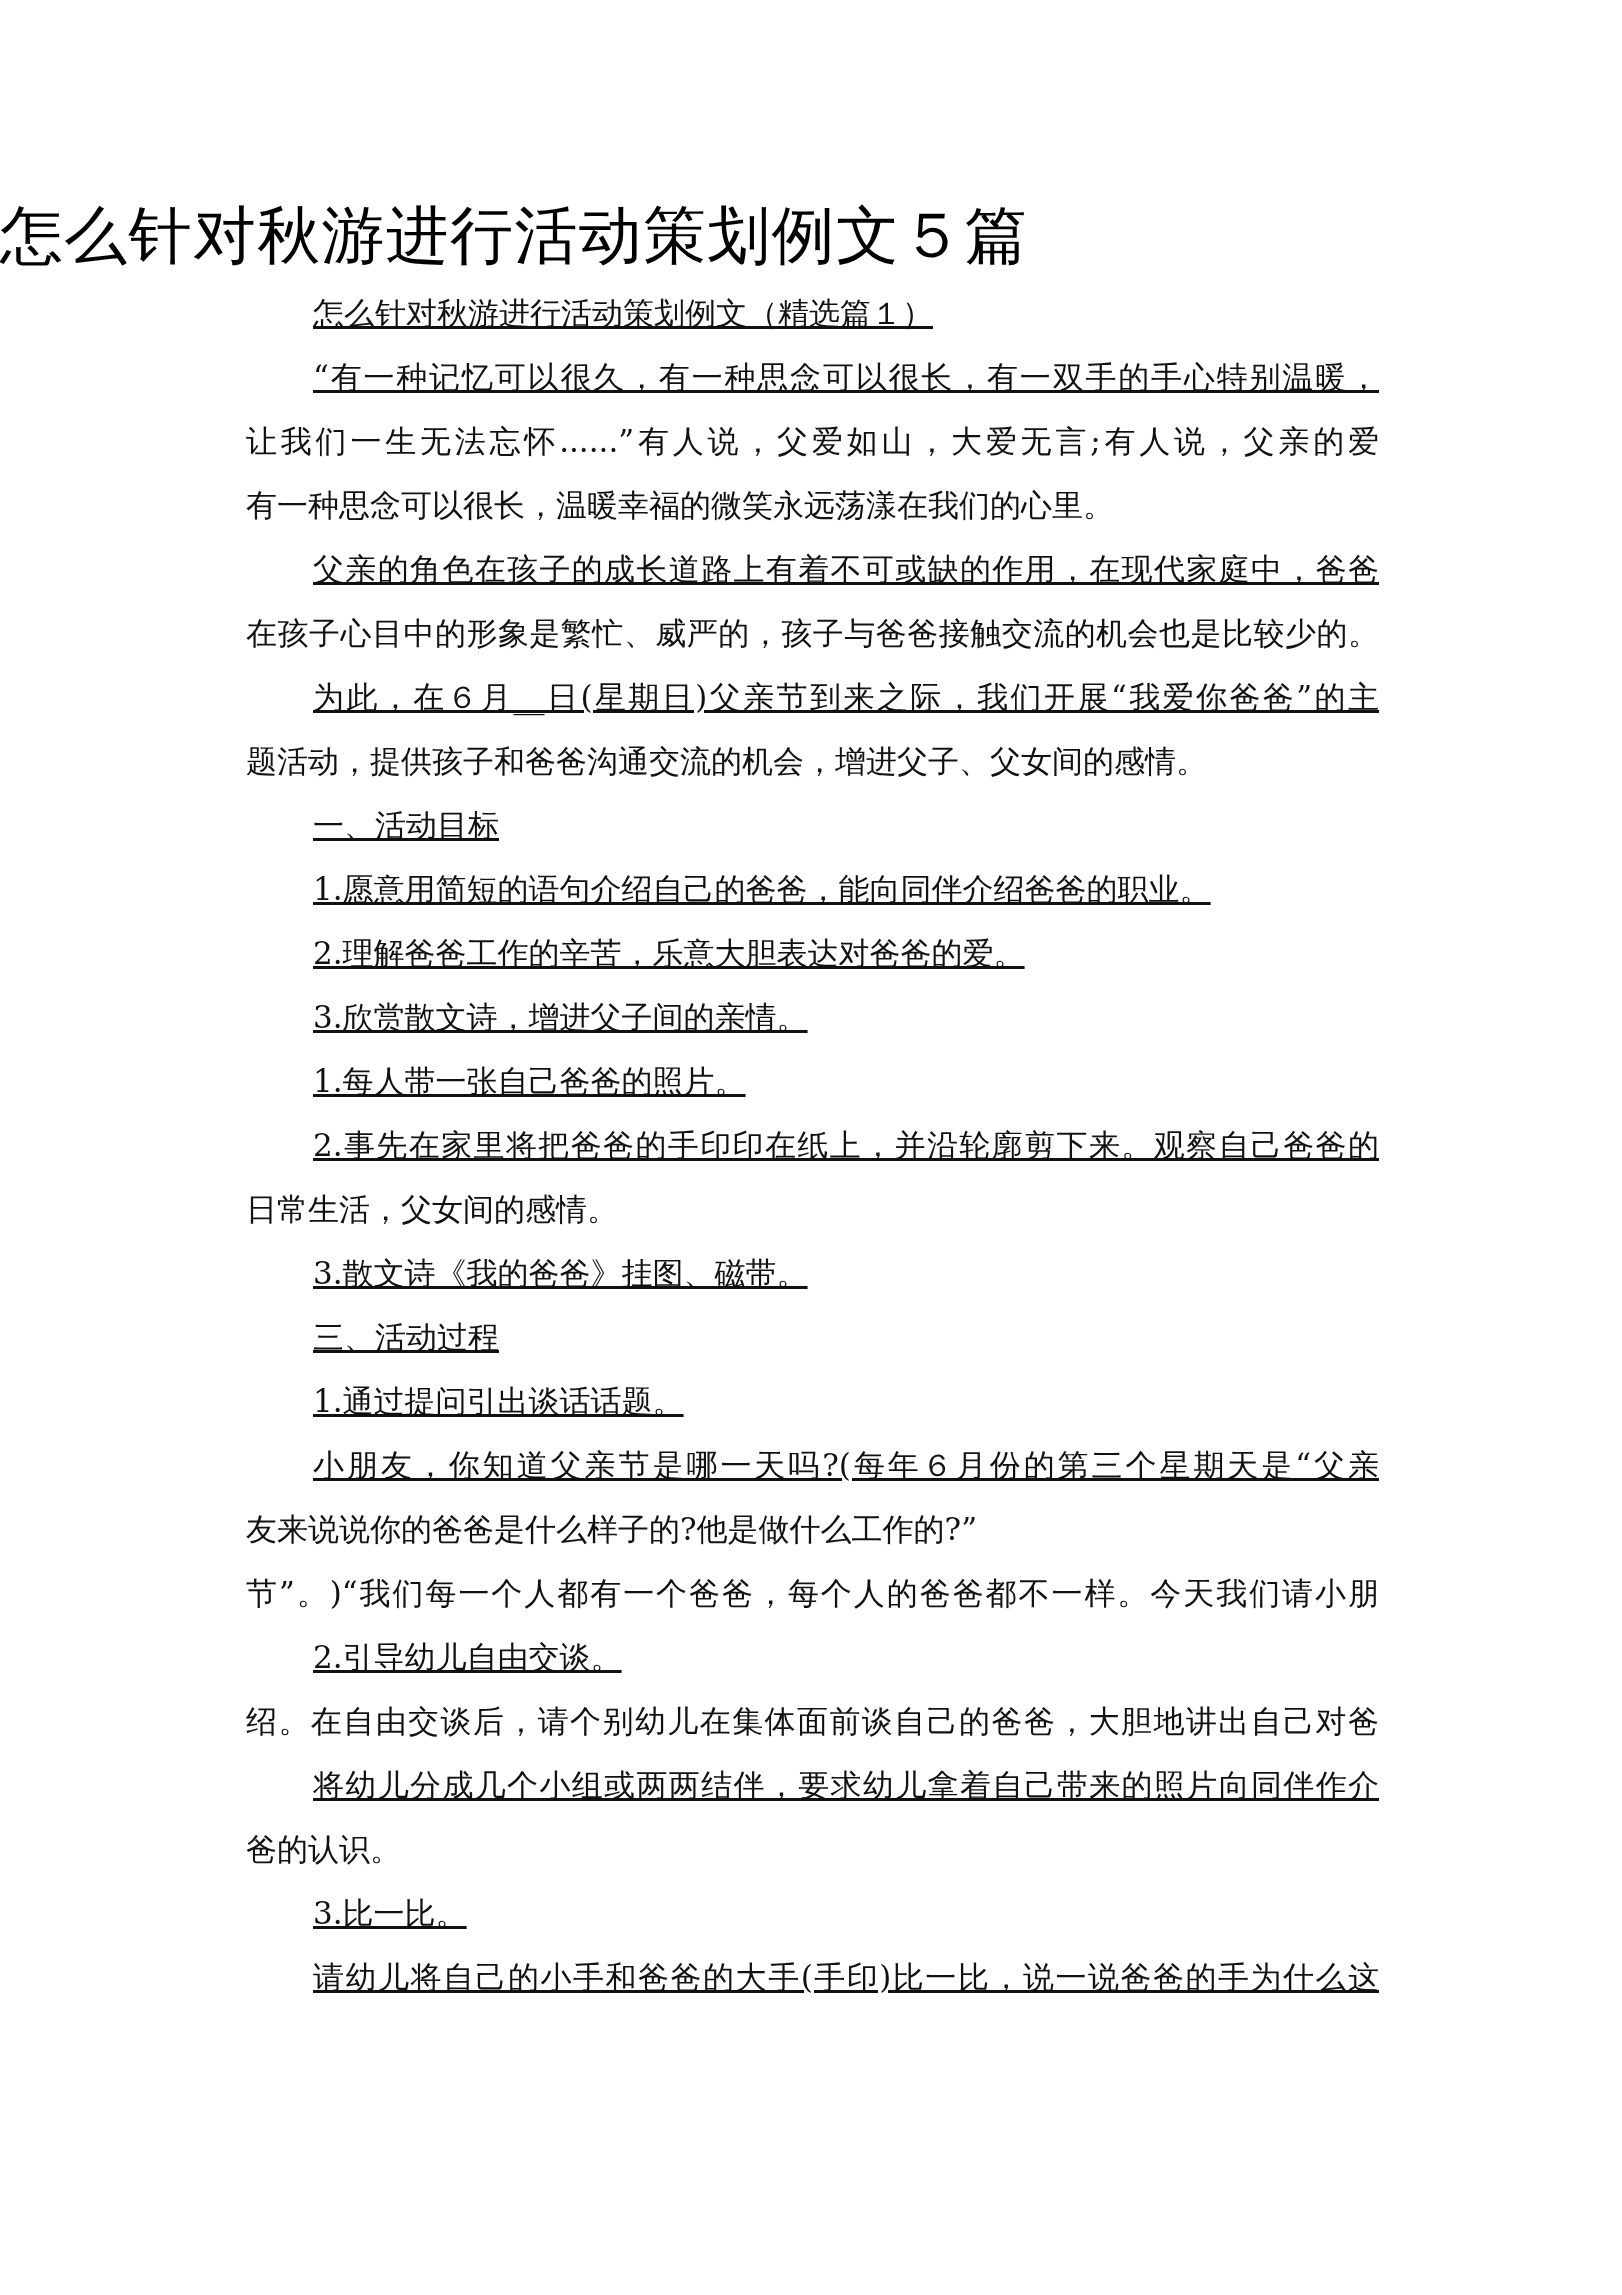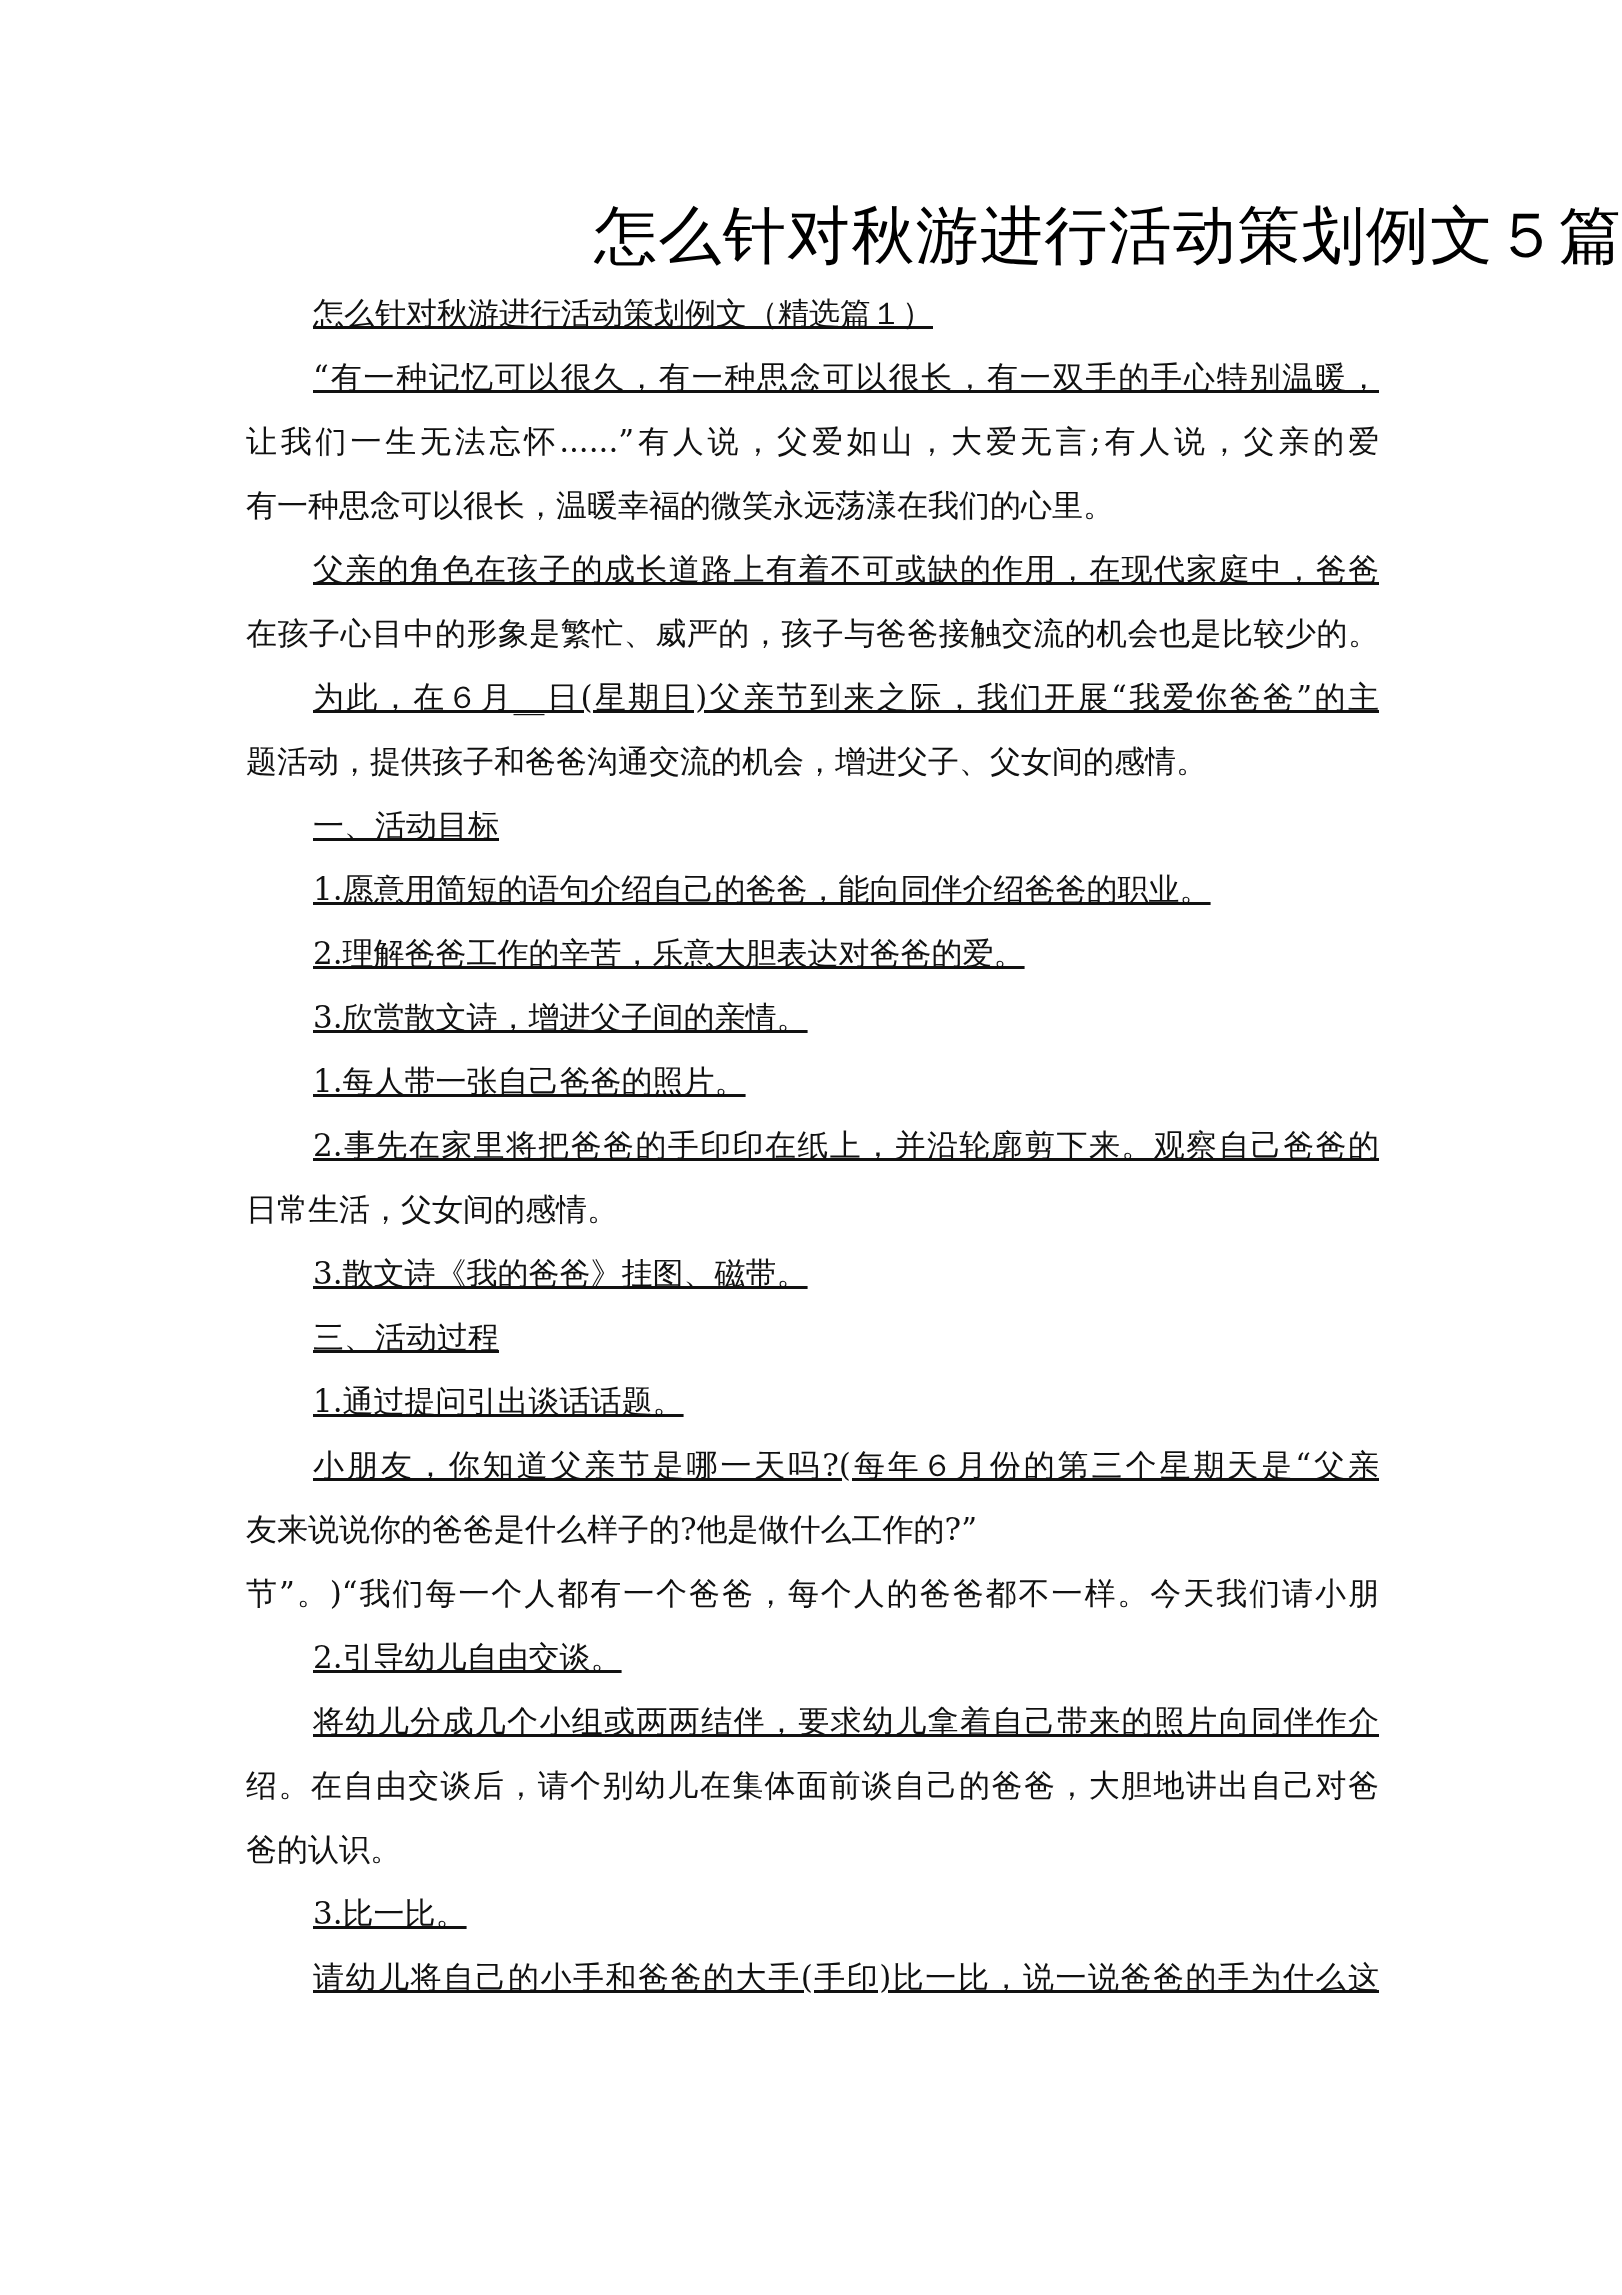--- a/index.html
+++ b/index.html
@@ -1,18 +1,18 @@
 <!DOCTYPE html>
 <html style="font-size:10.5px"><head>
 <meta charset="utf-8">
 <style>
   html, body { margin:0; padding:0; background:#ffffff; }
   body { width:1623px; height:2295px; position:relative; overflow:hidden;
          font-family:"DejaVu Serif","Liberation Serif",serif; color:#111; }
-  .title { position:absolute; left:0; width:1623px; top:196px; text-align:right;
+  .title { position:absolute; left:0; width:1623px; top:196px; text-align:left;
            font-size:63px; line-height:79px; letter-spacing:1.3px; color:#000; }
   .body { position:absolute; left:246px; width:1133px; top:281px; }
   .line { font-size:31px; line-height:64px; height:64px; white-space:nowrap;
           text-align:justify; text-align-last:justify; color:#111; }
   .line.ind { padding-left:67px;text-decoration:underline; }
   .line.last { text-align-last:left; }
 </style>
 </head>
 <body>
 
@@ -34,19 +34,19 @@
     <div class="line ind last">1.每人带一张自己爸爸的照片。</div>
     <div class="line ind">2.事先在家里将把爸爸的手印印在纸上，并沿轮廓剪下来。观察自己爸爸的</div>
     <div class="line last">日常生活，父女间的感情。</div>
     <div class="line ind last">3.散文诗《我的爸爸》挂图、磁带。</div>
     <div class="line ind last">三、活动过程</div>
     <div class="line ind last">1.通过提问引出谈话话题。</div>
     <div class="line ind">小朋友，你知道父亲节是哪一天吗?(每年６月份的第三个星期天是“父亲</div>
     <div class="line last">友来说说你的爸爸是什么样子的?他是做什么工作的?”</div>
     <div class="line">节”。)“我们每一个人都有一个爸爸，每个人的爸爸都不一样。今天我们请小朋</div>
     <div class="line ind last">2.引导幼儿自由交谈。</div>
+    <div class="line">绍。在自由交谈后，请个别幼儿在集体面前谈自己的爸爸，大胆地讲出自己对爸</div>
     <div class="line ind">将幼儿分成几个小组或两两结伴，要求幼儿拿着自己带来的照片向同伴作介</div>
-    <div class="line">绍。在自由交谈后，请个别幼儿在集体面前谈自己的爸爸，大胆地讲出自己对爸</div>
     <div class="line last">爸的认识。</div>
     <div class="line ind last">3.比一比。</div>
     <div class="line ind">请幼儿将自己的小手和爸爸的大手(手印)比一比，说一说爸爸的手为什么这</div>
   </div>
 
 
 </body></html>

